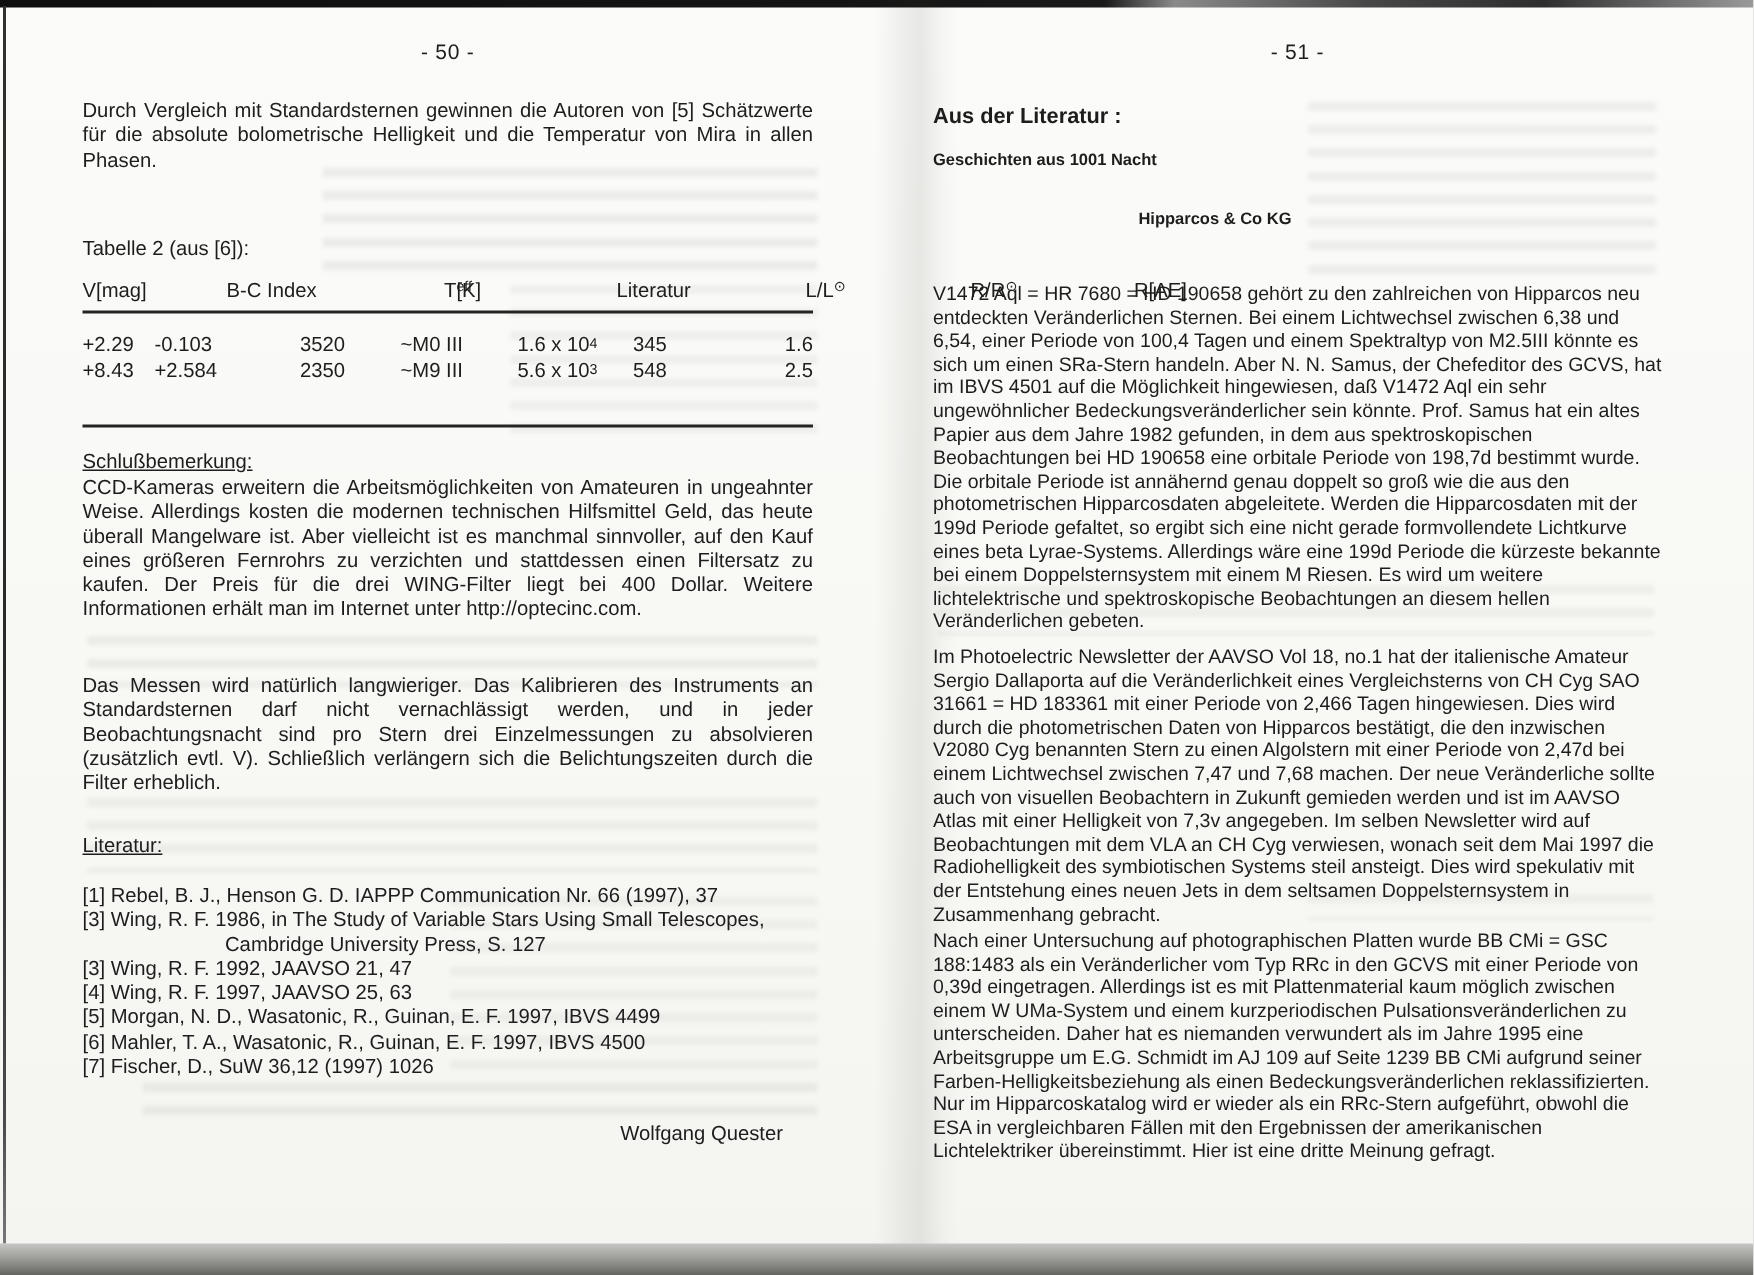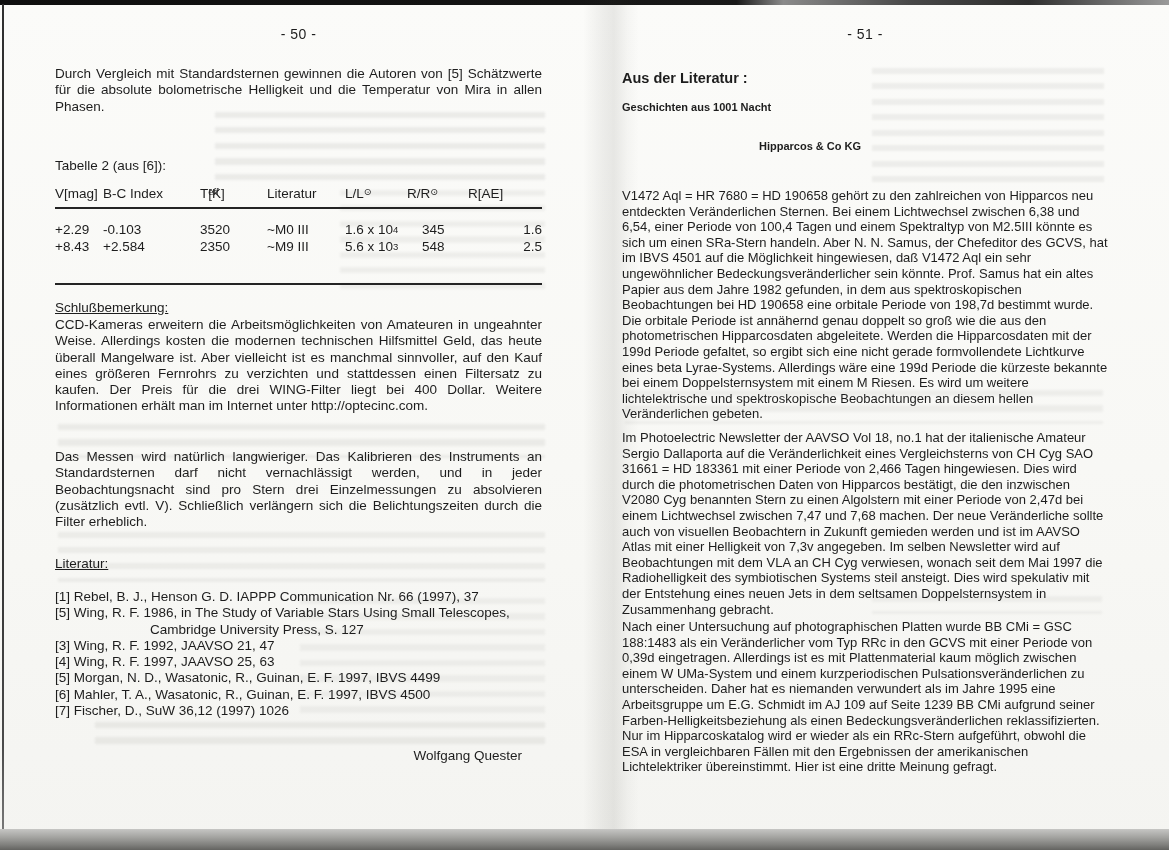--- a/index.html
+++ b/index.html
@@ -29,21 +29,21 @@
   .page-right{left:622px;width:486px;}
   .page *{position:absolute;margin:0;}
   .pagenum{top:26px;width:100%;text-align:center;font-size:14px;letter-spacing:.5px;}
   p.body{width:100%;font-size:13.5px;line-height:16.3px;}
   .just{text-align:justify;}
   
   .intro{top:66px;}
   .tcap{top:158px;font-size:13.5px;}
   .thead,.trow{display:grid;grid-template-columns:48px 97px 67px 78px 62px 61px 74px;
     width:100%;font-size:13.5px;}
-  .thead{top:186px;padding-bottom:6px;border-bottom:2px solid #242424;}
+  .thead{top:186px;padding-bottom:6px;border-bottom:2px solid #242424;gap:48px;}
   .thead span,.trow span{position:static;}
   .tbody{top:222px;width:100%;}
   .tbody .trow{position:static;line-height:16.5px;}
   .trow span:nth-child(6){padding-left:15px;}
   .trow span:nth-child(7){text-align:right;}
   sub{font-size:9.5px;vertical-align:-3px;}
   sup{font-size:9.5px;vertical-align:4px;}
   .trule{top:283px;width:100%;border-top:2px solid #242424;}
   .uheading{text-decoration:underline;font-size:13.5px;}
   .closing-h{top:300px;}
@@ -115,21 +115,21 @@
           <span>2.5</span>
         </div>
       </div>
     <div class="trule"></div>
     <div class="uheading closing-h">Schlußbemerkung:</div>
     <p class="body just closing-p1">CCD-Kameras erweitern die Arbeitsmöglichkeiten von Amateuren in ungeahnter Weise. Allerdings kosten die modernen technischen Hilfsmittel Geld, das heute überall Mangelware ist. Aber vielleicht ist es manchmal sinnvoller, auf den Kauf eines größeren Fernrohrs zu verzichten und stattdessen einen Filtersatz zu kaufen. Der Preis für die drei WING-Filter liegt bei 400 Dollar. Weitere Informationen erhält man im Internet unter http://optecinc.com.</p>
     <p class="body just closing-p2">Das Messen wird natürlich langwieriger. Das Kalibrieren des Instruments an Standardsternen darf nicht vernachlässigt werden, und in jeder Beobachtungsnacht sind pro Stern drei Einzelmessungen zu absolvieren (zusätzlich evtl. V). Schließlich verlängern sich die Belichtungszeiten durch die Filter erheblich.</p>
     <div class="uheading lit-h">Literatur:</div>
     <div class="refs" id="refs">
         <div class="ref">[1] Rebel, B. J., Henson G. D. IAPPP Communication Nr. 66 (1997), 37</div>
-        <div class="ref">[5] Wing, R. F. 1986, in The Study of Variable Stars Using Small Telescopes,</div>
+        <div class="ref">[3] Wing, R. F. 1986, in The Study of Variable Stars Using Small Telescopes,</div>
         <div class="ref ref-indent">Cambridge University Press, S. 127</div>
         <div class="ref">[3] Wing, R. F. 1992, JAAVSO 21, 47</div>
         <div class="ref">[4] Wing, R. F. 1997, JAAVSO 25, 63</div>
         <div class="ref">[5] Morgan, N. D., Wasatonic, R., Guinan, E. F. 1997, IBVS 4499</div>
         <div class="ref">[6] Mahler, T. A., Wasatonic, R., Guinan, E. F. 1997, IBVS 4500</div>
         <div class="ref">[7] Fischer, D., SuW 36,12 (1997) 1026</div>
       </div>
     <div class="sig">Wolfgang Quester</div>
   </div>
 

